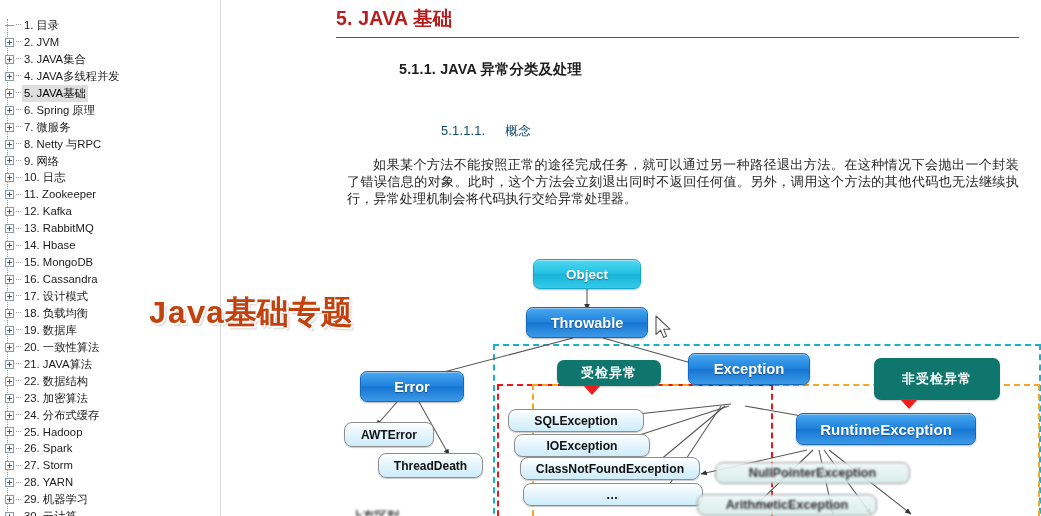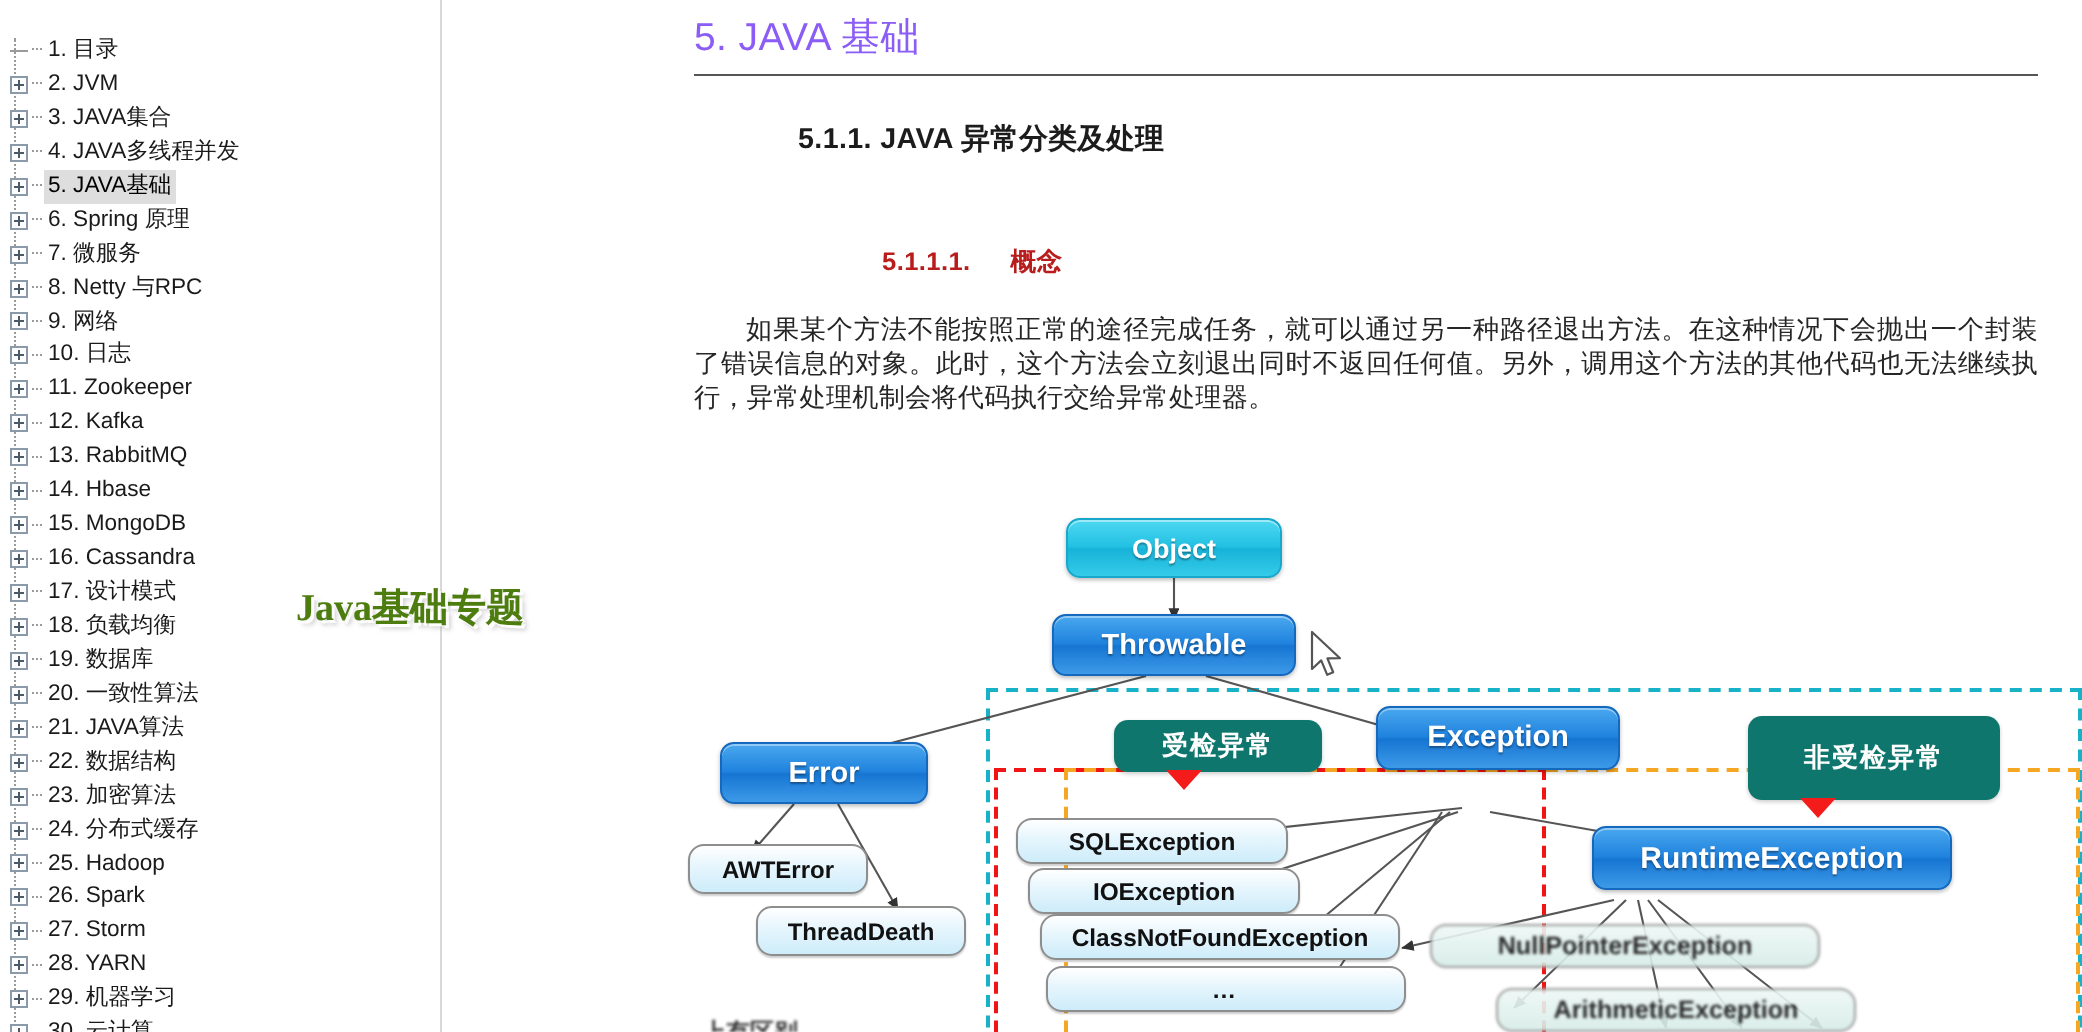--- a/index.html
+++ b/index.html
@@ -131,61 +131,61 @@
   }
   .doc-inner {
     padding: 0 22px 0 110px;
     position: relative;
     height: 100%;
     box-sizing: border-box;
   }
 
   .h1 {
     font-size: 19.5px;
-    font-weight: normal;
-    color: #8b5cf6;
-    margin: 5px 0 0 16px;
+    font-weight: bold;
+    color: #b91c1c;
+    margin: 5px 0 0 5px;
     padding: 0 0 5px 0;
     letter-spacing: .2px;
     border-bottom: 1.6px solid #555;
   }
   .h2 {
     font-size: 14.3px;
     font-weight: bold;
     color: #1c1c1c;
     margin: 22px 0 0 68px;
     letter-spacing: .2px;
   }
   .h3 {
     font-size: 12.8px;
-    font-weight: bold;
-    color: #b91c1c;
+    font-weight: normal;
+    color: #0c4a6e;
     margin: 44px 0 0 110px;
     letter-spacing: .2px;
   }
   .h3 .h3-num { margin-right: 20px; }
   .para {
     font-size: 13.1px;
     line-height: 17px;
     color: #262626;
     margin: 16px 0 0 16px;
     text-indent: 26px;
     text-align: justify;
     letter-spacing: .1px;
   }
 
   
   #watermark {
     position: absolute;
     left: 148px;
     top: 291px;
-    font-size: 19px;
+    font-size: 32px;
     font-weight: bold;
-    color: #4d7c0f;
-    font-family: Liberation Serif, serif;
+    color: #c2410c;
+    font-family: Liberation Mono, monospace;
     letter-spacing: 0px;
     text-shadow: 1.5px 1.5px 0 rgba(255,255,255,.95),
                  2.5px 2.5px 2px rgba(170,170,170,.55);
     white-space: nowrap;
     z-index: 40;
     pointer-events: none;
   }
 
   
   #diagram {
@@ -547,21 +547,21 @@
       <div class="node light" style="left:293px; top:178px; width:136px; height:23px; font-size:12.2px;">IOException</div>
 
       <div class="node light" style="left:299px; top:201px; width:180px; height:23px; font-size:12.2px;">ClassNotFoundException</div>
 
       <div class="node light" style="left:302px; top:227px; width:180px; height:23px; font-size:12.2px; letter-spacing:2px;">…</div>
 
       <div class="node blue" style="left:575px; top:157px; width:180px; height:32px; font-size:15px;">RuntimeException</div>
 
       <div class="node greenish blurtext" style="left:494px; top:206px; width:195px; height:22px; font-size:12.6px;">NullPointerException</div>
 
-      <div class="node greenish blurtext" style="left:527px; top:238px; width:180px; height:22px; font-size:12.6px;">ArithmeticException</div>
+      <div class="node greenish blurtext" style="left:476px; top:238px; width:180px; height:22px; font-size:12.6px;">ArithmeticException</div>
 
       <div class="callout" style="left:336px; top:104px; width:104px; height:26px; font-size:13px;">受检异常</div>
 
       <div class="callout" style="left:653px; top:102px; width:126px; height:42px; font-size:13px;">非受检异常</div>
 
       <div class="cut-label blurtext" style="left:130px; top:252px; width:90px; height:8px;">上有区别</div>
     </div>
   </div>
 
   <svg id="cursor" width="18" height="26" viewBox="0 0 18 26" style="left:655px; top:315px;">

